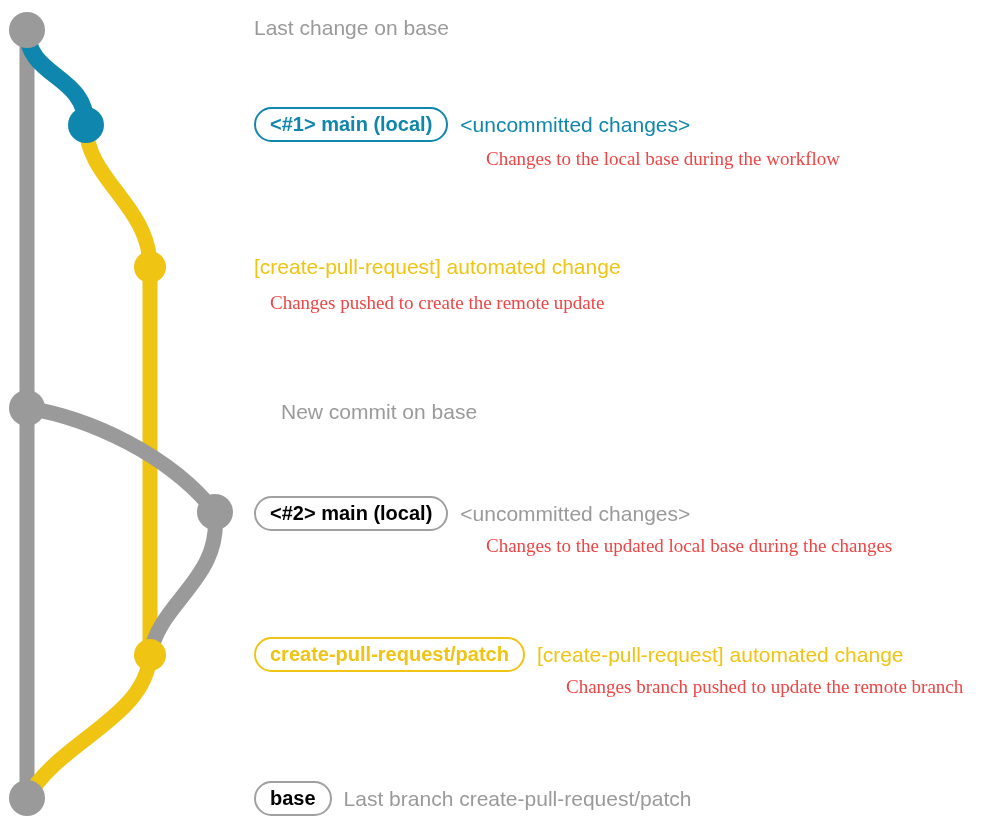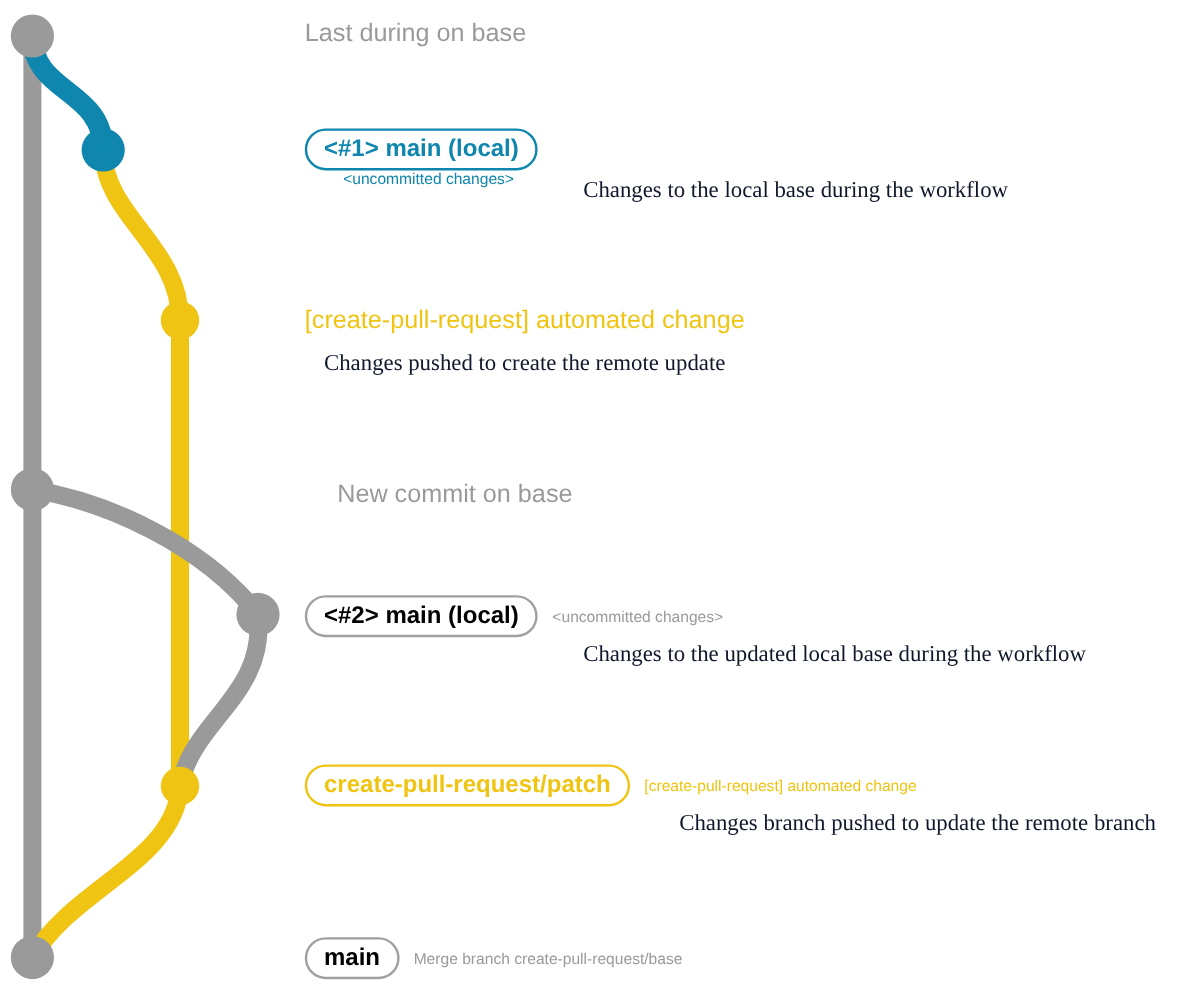--- a/index.html
+++ b/index.html
@@ -37,42 +37,42 @@
     font-size: 20px;
     font-weight: 700;
     line-height: 1;
     background: #ffffff;
     box-sizing: border-box;
   }
   .pill.blue  { border-color: #0f86ad; color: #0f86ad; }
   .pill.gray  { border-color: #a0a0a0; color: #000000; }
   .pill.yellow{ border-color: #efc413; color: #efc413; text-align: right; }
   .subject {
-    font-size: 13px;
+    font-size: 21px;
     font-weight: 400;
     line-height: 1;
     margin-left: 12px;
   }
   .subject.blue   { color: #0f86ad; }
   .subject.gray   { color: #9a9a9a; }
   .subject.yellow { color: #efc413; }
   .subject.plain  { color: #9a9a9a; }
   .headline {
     position: absolute;
     font-size: 21px;
     line-height: 1;
     white-space: nowrap;
   }
   .headline.gray   { color: #9a9a9a; }
   .headline.yellow { color: #efc413; }
   .note {
     position: absolute;
     font-family: "Liberation Serif", serif;
     font-size: 19px;
-    color: #0f172a;
+    color: #ef4444;
     line-height: 1;
     white-space: nowrap;
   }
 </style>
 </head>
 <body>
 
 <svg id="graph-canvas" viewBox="0 0 981 827" aria-hidden="true">
 
   <path d="M 27 30 L 27 798" fill="none" stroke="#9a9a9a" stroke-width="15" stroke-linecap="round"></path>
@@ -93,41 +93,41 @@
       <circle cx="27" cy="30" r="18" fill="#9a9a9a"></circle>
       <circle cx="86" cy="125" r="18" fill="#0f86ad"></circle>
       <circle cx="150" cy="267" r="16" fill="#efc413"></circle>
       <circle cx="27" cy="408" r="18" fill="#9a9a9a"></circle>
       <circle cx="215" cy="512" r="18" fill="#9a9a9a"></circle>
       <circle cx="150" cy="655" r="16" fill="#efc413"></circle>
       <circle cx="27" cy="798" r="18" fill="#9a9a9a"></circle>
     </g>
 </svg>
 
-<div class="headline gray" style="left:254px; top:17px;">Last during on base</div>
+<div class="headline gray" style="left:254px; top:17px;">Last change on base</div>
 
-<div class="row" style="left:254px; top:107px;flex-direction:column;">
+<div class="row" style="left:254px; top:107px;">
   <span class="pill blue">&lt;#1&gt; main (local)</span>
   <span class="subject blue">&lt;uncommitted changes&gt;</span>
 </div>
 <div class="note" style="left:486px; top:149px;">Changes to the local base during the workflow</div>
 
 <div class="headline yellow" style="left:254px; top:256px;">[create-pull-request] automated change</div>
 <div class="note" style="left:270px; top:293px;">Changes pushed to create the remote update</div>
 
 <div class="headline gray" style="left:254px; top:401px;margin-left:27px;">New commit on base</div>
 
 <div class="row" style="left:254px; top:496px;">
   <span class="pill gray">&lt;#2&gt; main (local)</span>
   <span class="subject gray">&lt;uncommitted changes&gt;</span>
 </div>
-<div class="note" style="left:486px; top:536px;">Changes to the updated local base during the workflow</div>
+<div class="note" style="left:486px; top:536px;">Changes to the updated local base during the changes</div>
 
 <div class="row" style="left:254px; top:637px;">
   <span class="pill yellow">create-pull-request/patch</span>
   <span class="subject yellow">[create-pull-request] automated change</span>
 </div>
 <div class="note" style="left:566px; top:677px;">Changes branch pushed to update the remote branch</div>
 
 <div class="row" style="left:254px; top:781px;">
-  <span class="pill gray">main</span>
-  <span class="subject plain">Merge branch create-pull-request/base</span>
+  <span class="pill gray">base</span>
+  <span class="subject plain">Last branch create-pull-request/patch</span>
 </div>
 
 </body></html>

